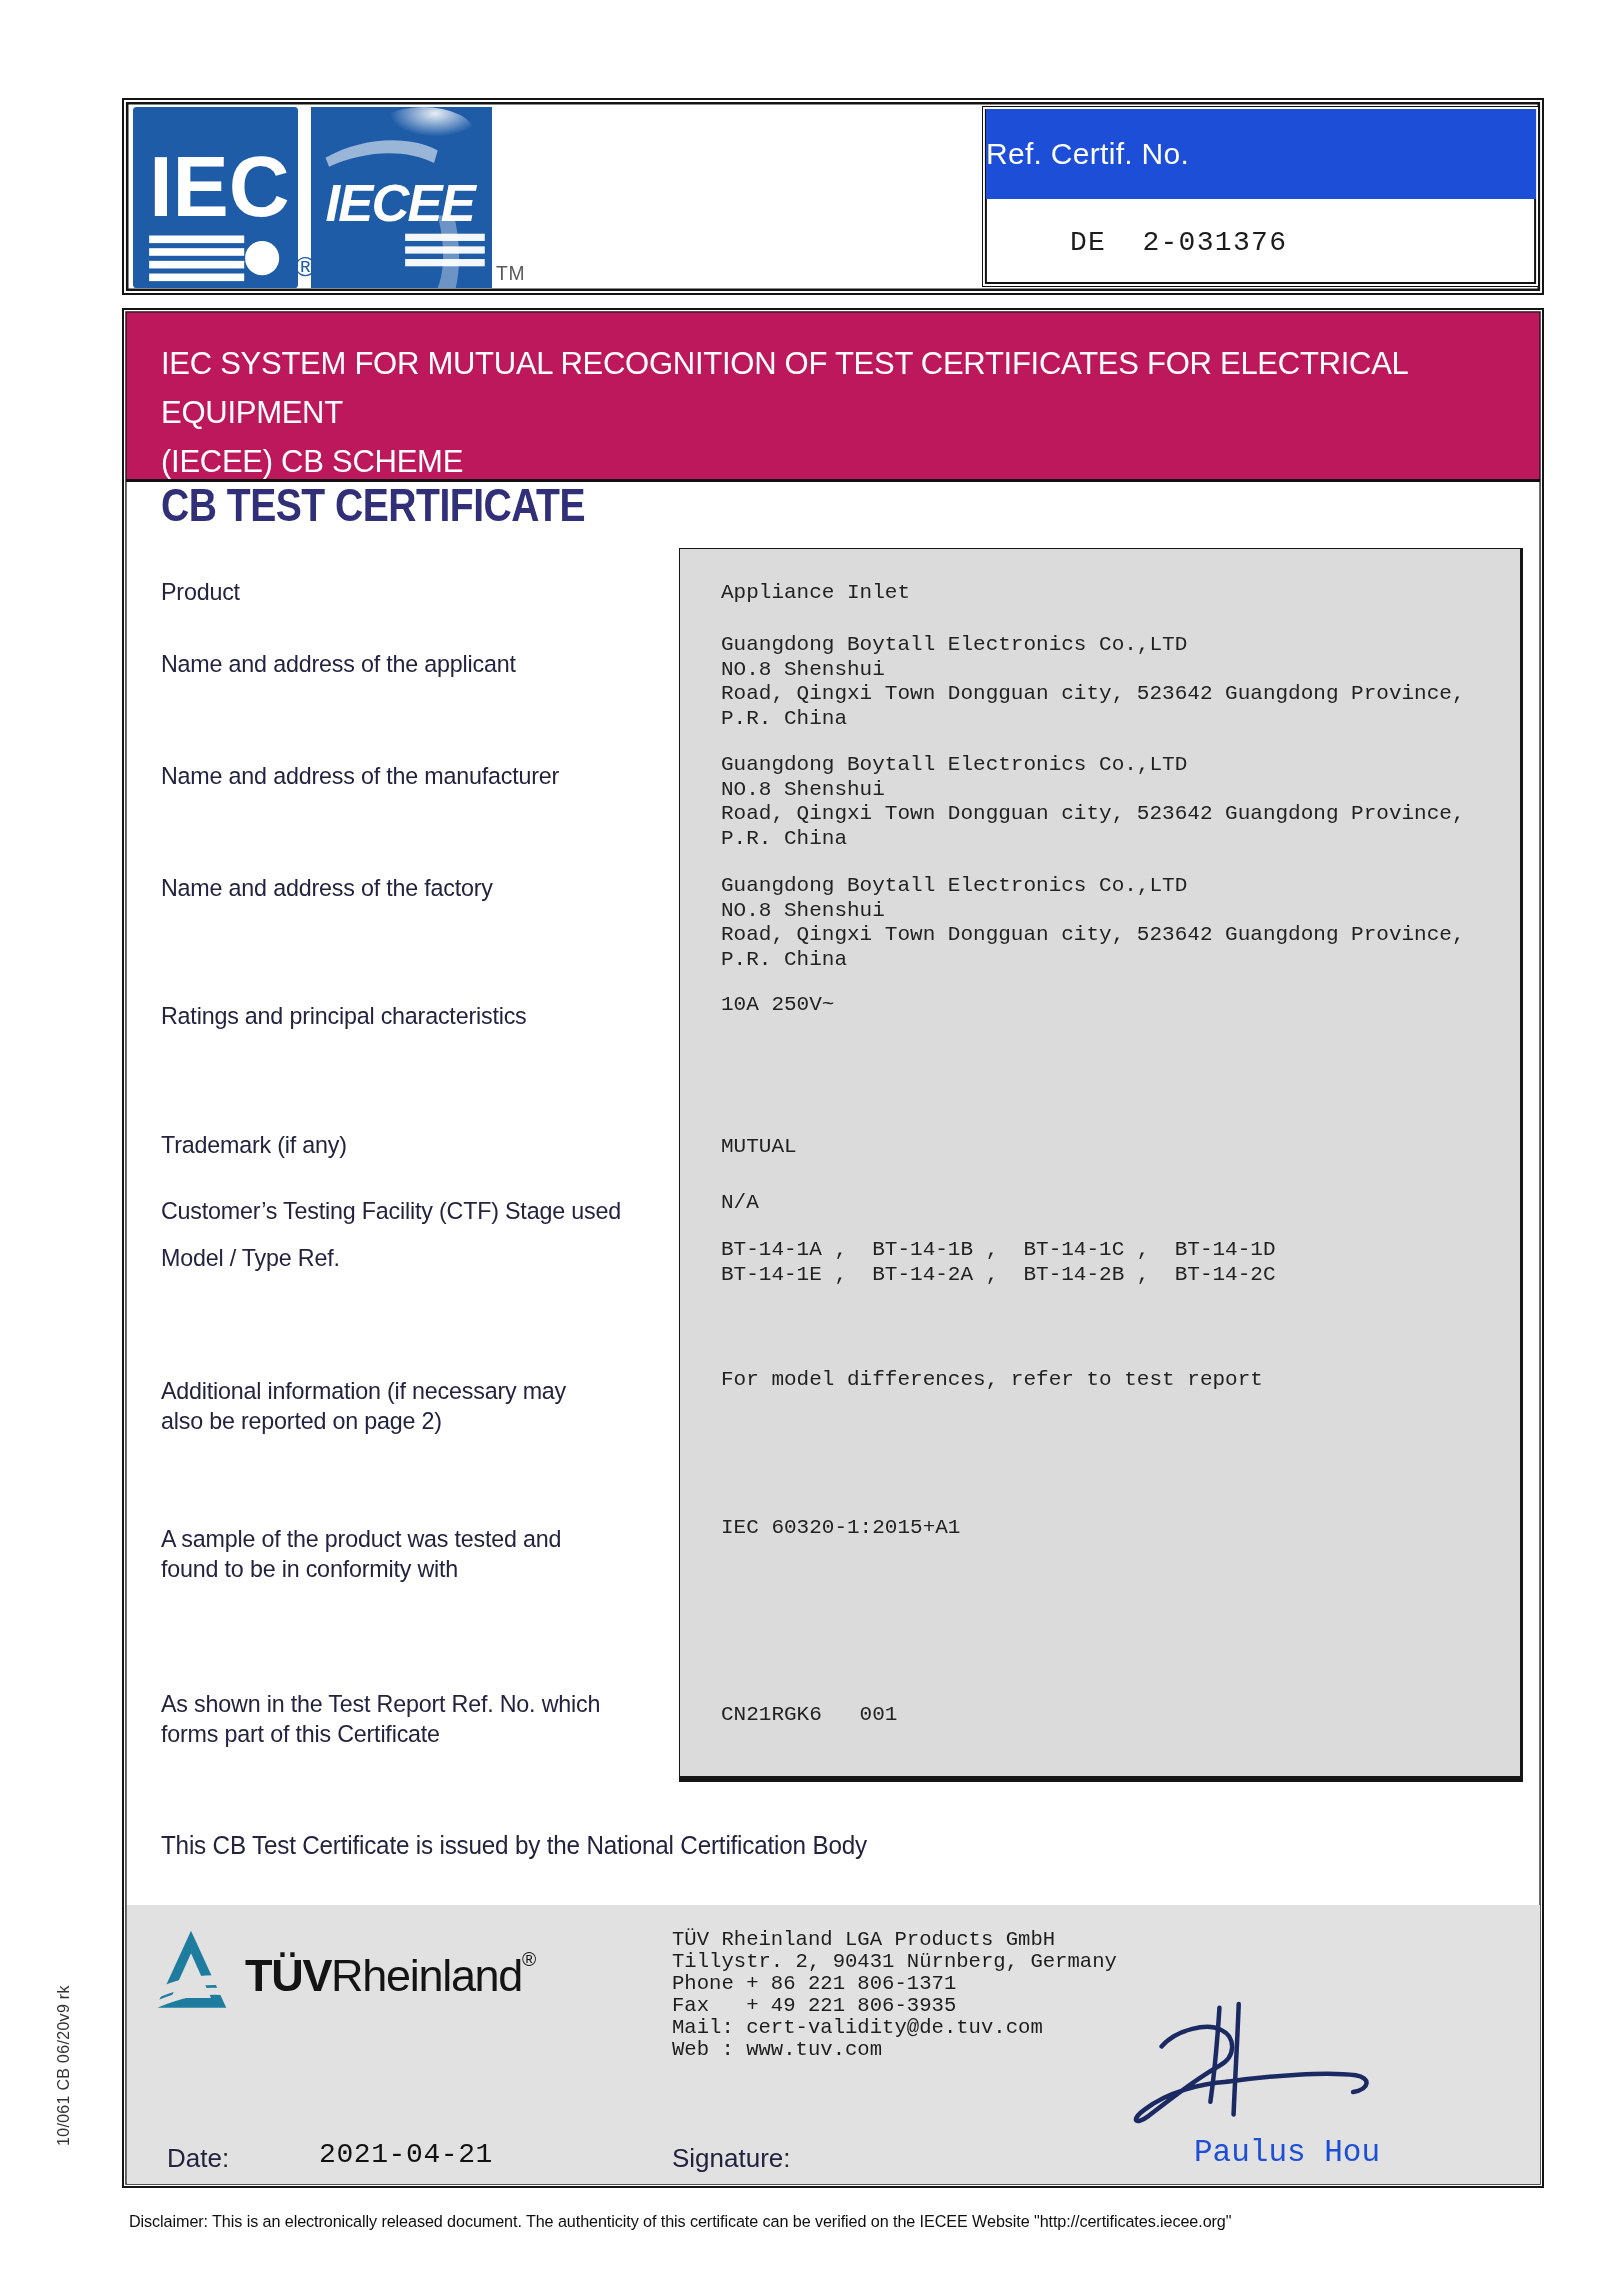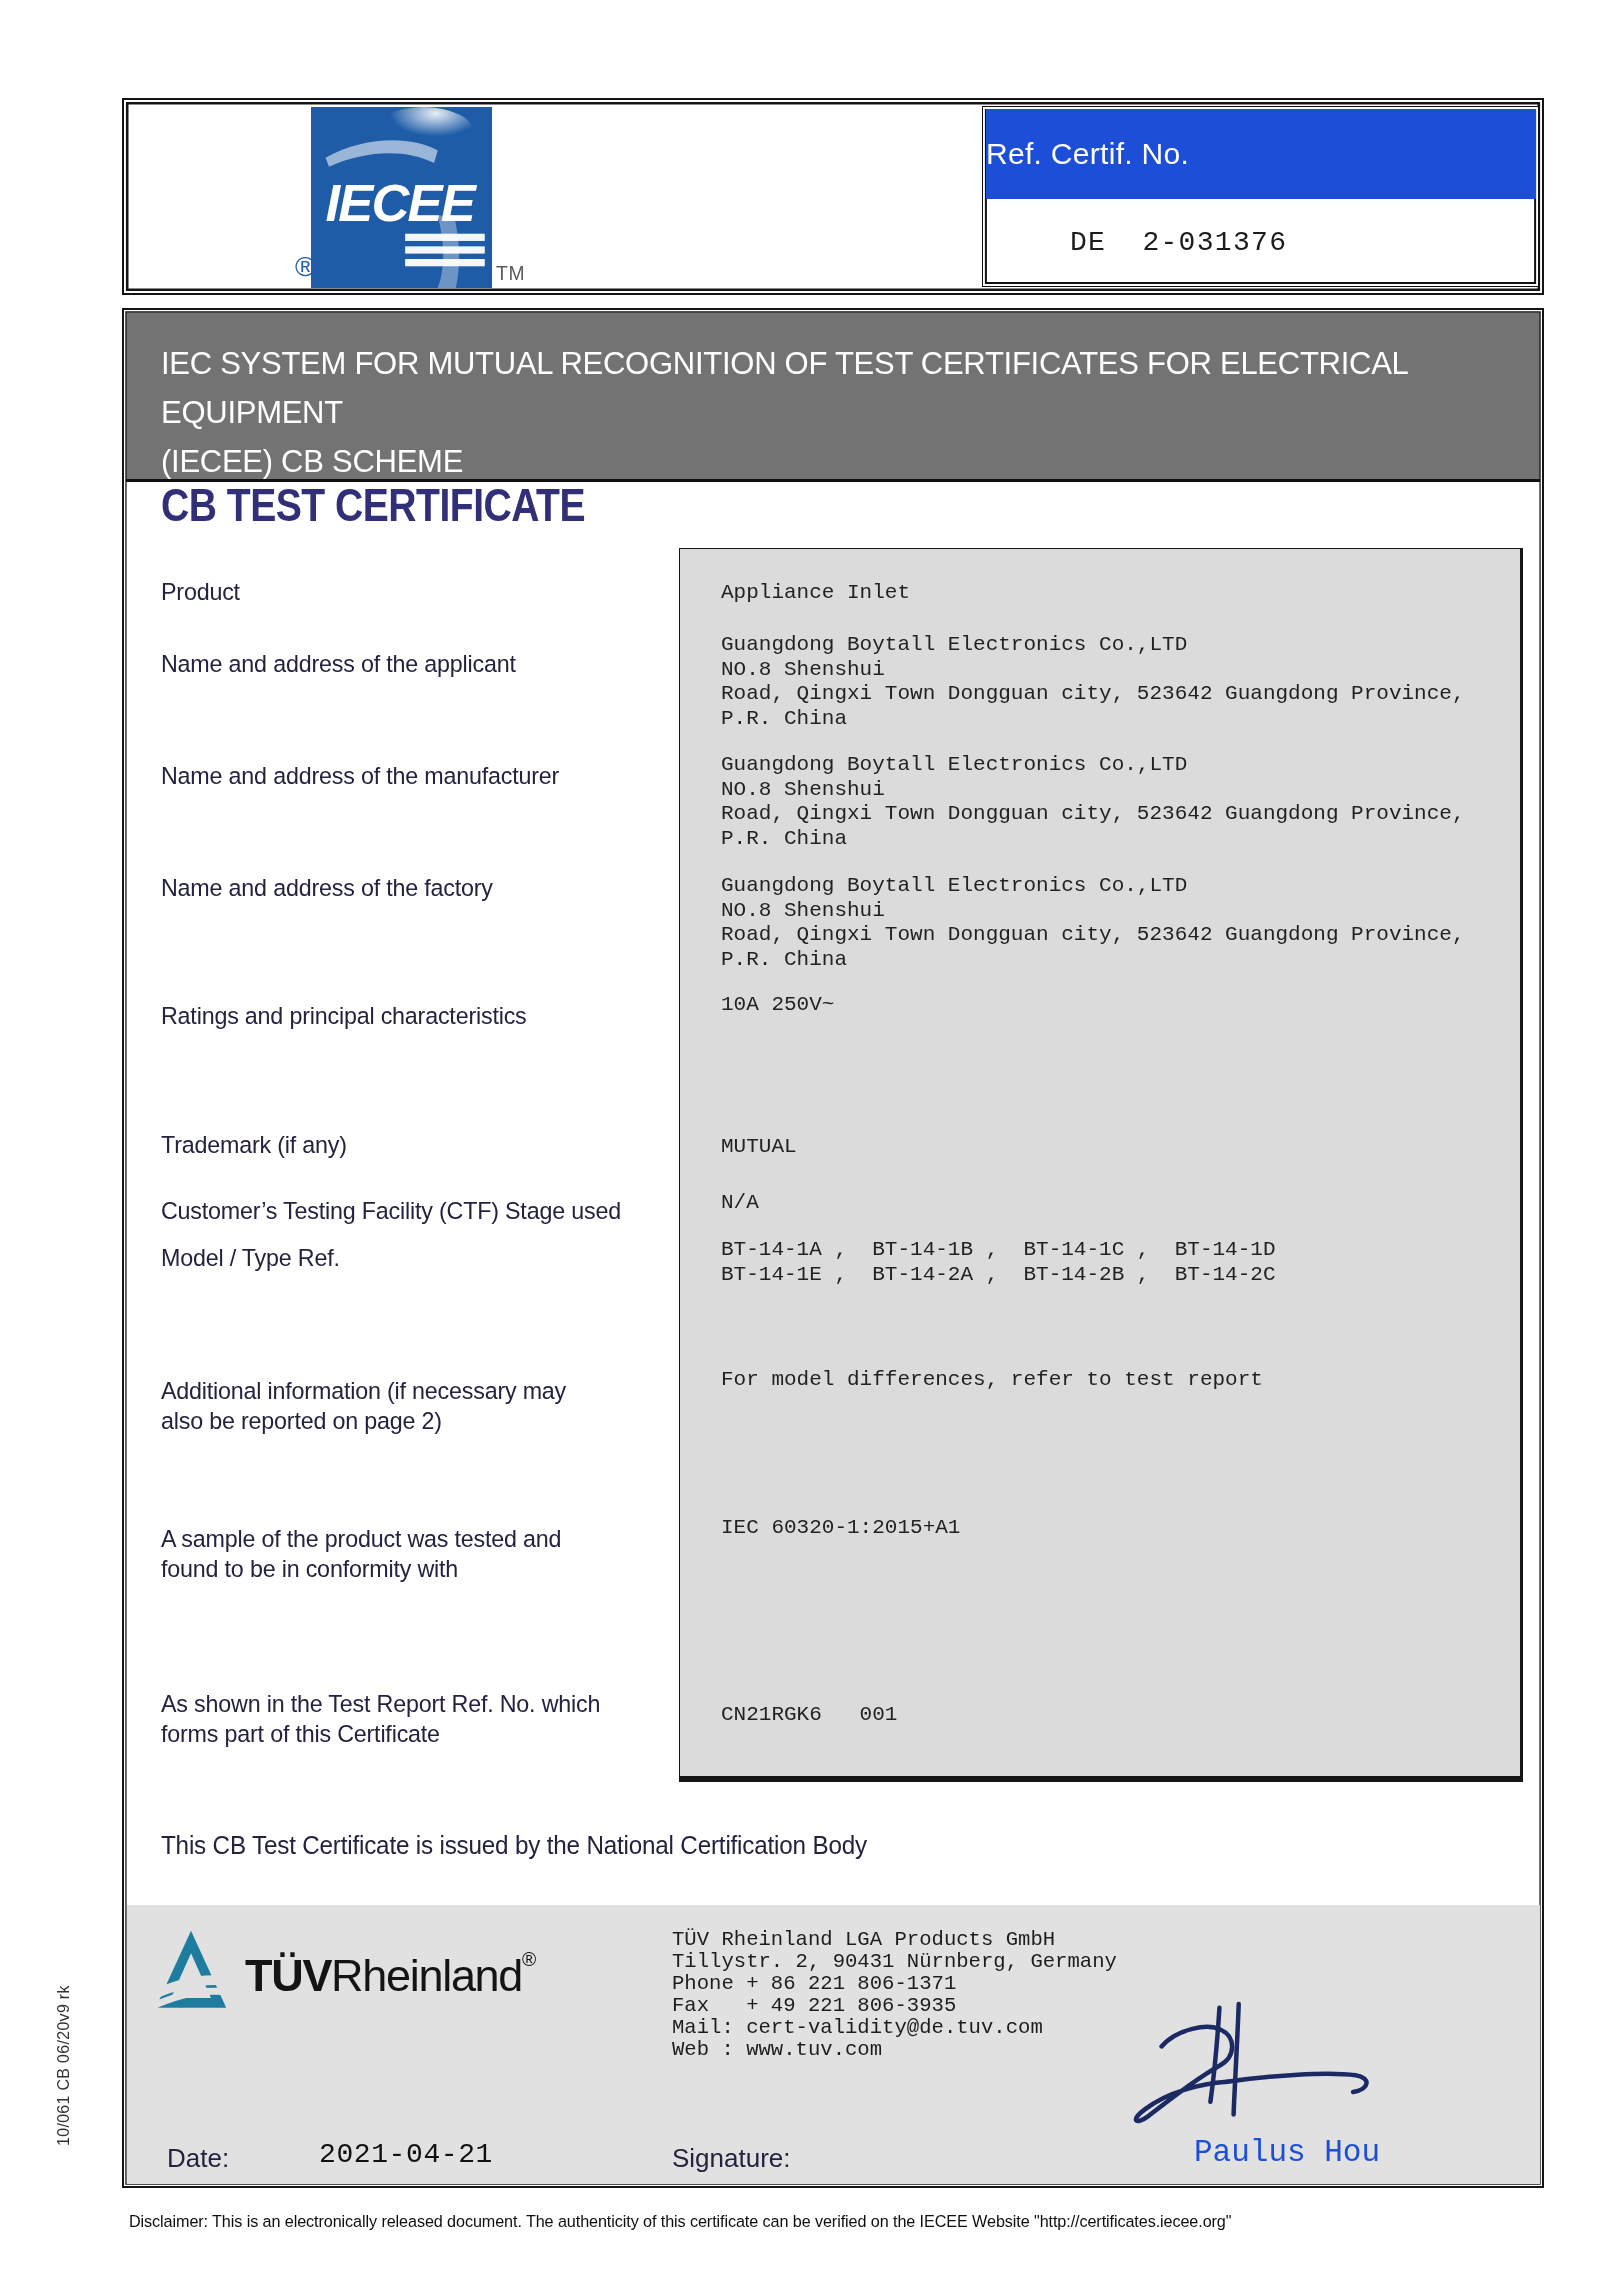--- a/index.html
+++ b/index.html
@@ -7,21 +7,21 @@
         font-family:"Liberation Sans",sans-serif;}
 
   
   .box-header{position:absolute;left:122px;top:98px;width:1422px;height:197px;
       border:2.6px solid #141414;box-shadow:inset 0 0 0 1.9px #ffffff,inset 0 0 0 4.5px #141414;
       box-sizing:border-box;background:#ffffff;}
   .box-main{position:absolute;left:122px;top:308px;width:1422px;height:1880px;
       border:2.6px solid #141414;box-shadow:inset 0 0 0 1.3px #ffffff,inset 0 0 0 2.6px #141414;
       box-sizing:border-box;}
   .banner{position:absolute;left:122px;top:308px;width:1422px;height:174px;
-      background:#737373;border:3.2px solid #101010;box-sizing:border-box;}
+      background:#be185d;border:3.2px solid #101010;box-sizing:border-box;}
   .banner-text{position:absolute;left:36px;top:28px;width:1339px;color:#ffffff;
       font-size:32px;line-height:49px;letter-spacing:-0.3px;}
   .banner-text span{display:block;transform:scaleX(0.97);transform-origin:0 0;}
 
   .value-box{position:absolute;left:679px;top:548px;width:844px;height:1234px;
       background:#DBDBDB;border:1.9px solid #161616;border-bottom-width:6.4px;border-right-width:3.2px;
       box-sizing:border-box;}
   .footer-panel{position:absolute;left:127px;top:1905px;width:1413px;height:279px;background:#E1E1E1;}
 
   
@@ -69,20 +69,31 @@
   .side-code{position:absolute;left:55px;top:2146px;font-size:16px;color:#333;
       transform:rotate(-90deg);transform-origin:0 0;white-space:nowrap;letter-spacing:0.3px;}
 </style>
 </head>
 <body>
 
 <div class="page">
 
   <div class="box-header"></div>
 
+  <div class="iec-logo">
+    <svg viewBox="0 0 92 100" width="165" height="181" preserveAspectRatio="none">
+      <rect x="0" y="0" width="92" height="100" rx="2" fill="#1E5CA8"></rect>
+      <text x="9" y="60" font-family="Liberation Sans, sans-serif" font-weight="bold" font-size="47" fill="#ffffff" letter-spacing="0">IEC</text>
+      <rect x="9" y="71" width="53" height="4.2" fill="#ffffff"></rect>
+      <rect x="9" y="78" width="53" height="4.2" fill="#ffffff"></rect>
+      <rect x="9" y="85" width="53" height="4.2" fill="#ffffff"></rect>
+      <rect x="9" y="92" width="53" height="4.2" fill="#ffffff"></rect>
+      <circle cx="72" cy="83.5" r="9.5" fill="#ffffff"></circle>
+    </svg>
+  </div>
 
   <div class="iecee-logo">
     <svg viewBox="0 0 100 100" width="181" height="181" preserveAspectRatio="none">
       <defs>
         <radialGradient id="shine" cx="0.62" cy="0.13" r="0.45">
           <stop offset="0" stop-color="#ffffff" stop-opacity="0.9"></stop>
           <stop offset="1" stop-color="#ffffff" stop-opacity="0"></stop>
         </radialGradient>
       </defs>
       <rect x="0" y="0" width="100" height="100" fill="#1E5CA8"></rect>

